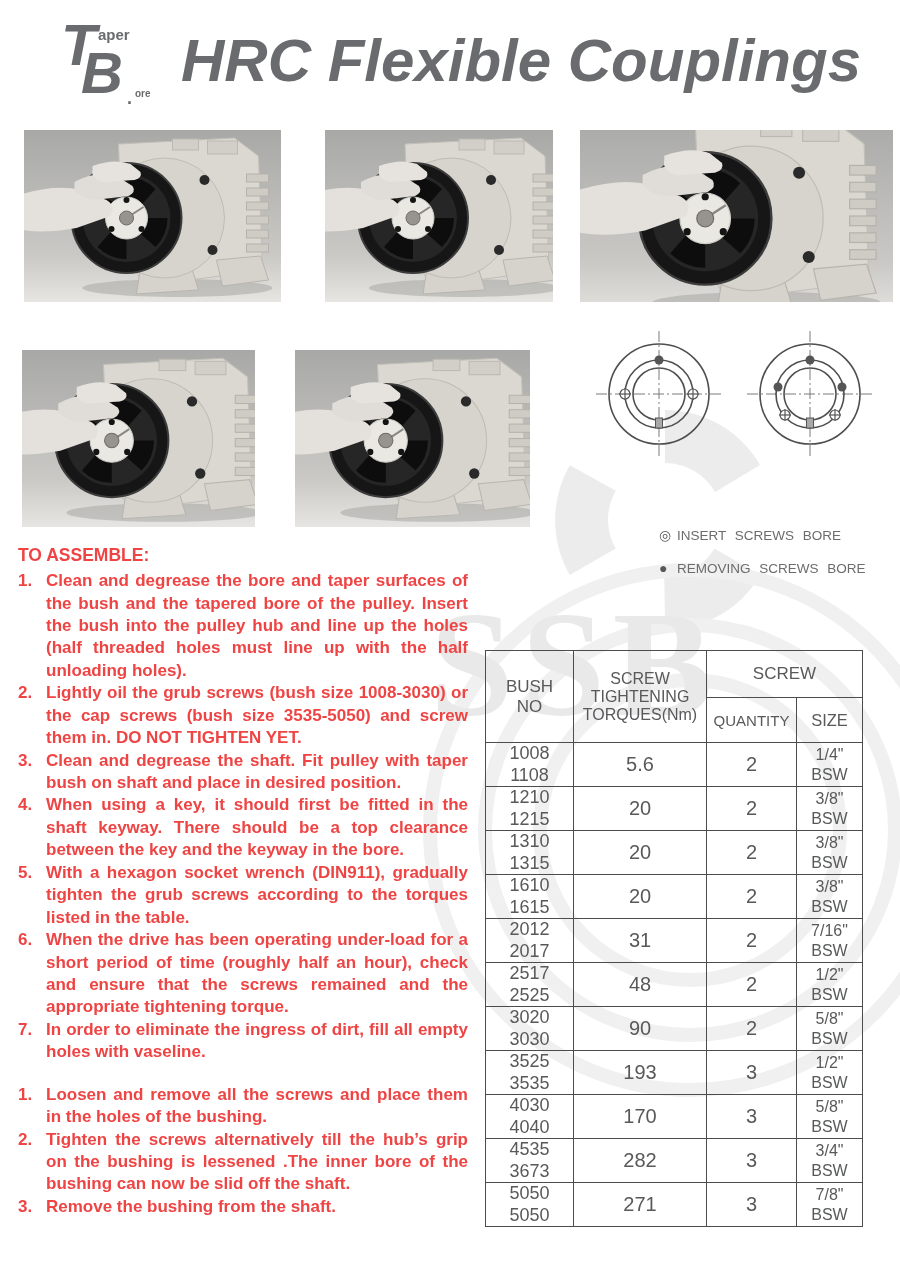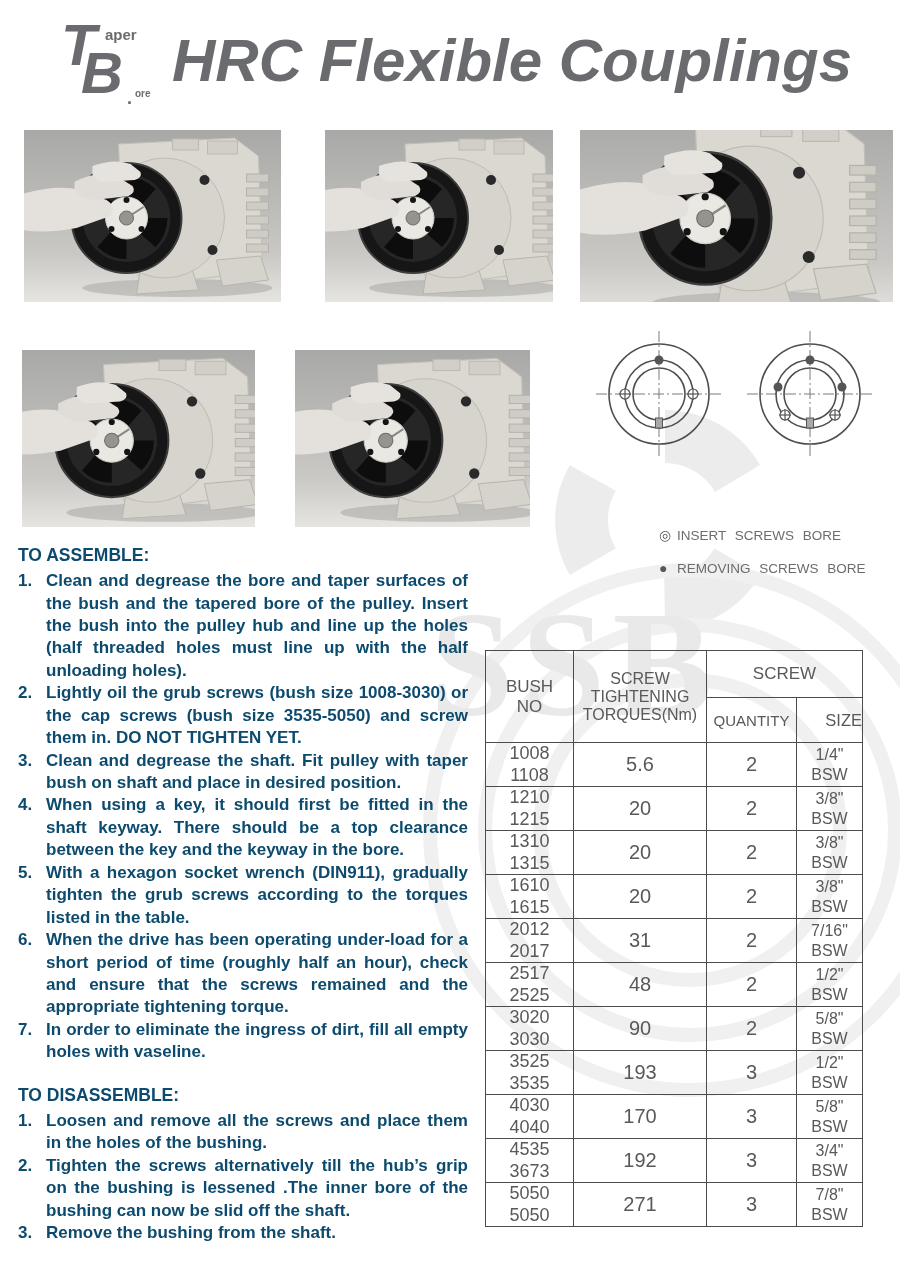--- a/index.html
+++ b/index.html
@@ -3,26 +3,26 @@
 <meta charset="utf-8">
 <style>
   html,body{margin:0;padding:0;}
   body{
     width:900px;height:1272px;position:relative;background:#ffffff;
     font-family:"Liberation Sans",sans-serif;overflow:hidden;
   }
   
   .brand{position:absolute;left:55px;top:14px;width:130px;height:100px;color:#6a6b6e;}
   .brand .bigT{position:absolute;left:6px;top:2px;font-size:58px;font-weight:bold;font-style:italic;line-height:1;}
-  .brand .aper{position:absolute;left:50px;top:12px;font-size:15px;font-weight:bold;}
+  .brand .aper{position:absolute;left:43px;top:12px;font-size:15px;font-weight:bold;}
   .brand .bigB{position:absolute;left:26px;top:30px;font-size:58px;font-weight:bold;font-style:italic;line-height:1;}
   .brand .dot{position:absolute;left:72px;top:74px;font-size:18px;font-weight:bold;}
   .brand .ore{position:absolute;left:80px;top:74px;font-size:10px;font-weight:bold;}
   .page-title{
-    position:absolute;left:172px;top:26px;width:720px;
+    position:absolute;left:181px;top:26px;width:720px;
     font-size:60px;font-weight:bold;font-style:italic;color:#6a6b6e;
     letter-spacing:0px;white-space:nowrap;
   }
   
   .photo{position:absolute;overflow:hidden;background:#bdbcba;z-index:1;}
   .photo svg{display:block;width:100%;height:100%;}
   .p1{left:24px; top:130px;width:257px;height:172px;}
   .p2{left:325px;top:130px;width:228px;height:172px;}
   .p3{left:580px;top:130px;width:313px;height:172px;}
   .p4{left:22px; top:350px;width:233px;height:177px;}
@@ -30,37 +30,37 @@
   
   .diag{position:absolute;width:130px;height:130px;z-index:1;}
   .d1{left:594px;top:329px;}
   .d2{left:745px;top:329px;}
   
   .legend{position:absolute;left:659px;top:527px;z-index:1;color:#6b6c6e;font-size:13.5px;}
   .legend .lrow{display:flex;align-items:center;margin-bottom:17px;word-spacing:5px;white-space:nowrap;}
   .legend .ic{display:inline-block;width:18px;color:#58595b;font-size:14px;word-spacing:0;}
   
   .copy{position:absolute;left:18px;top:544px;width:450px;z-index:1;
-        color:#0c4a6e;font-weight:bold;font-size:17px;line-height:1.32;}
+        color:#ef4444;font-weight:bold;font-size:17px;line-height:1.32;}
   .copy h2{font-size:17.5px;margin:0 0 3px 0;}
   .li{display:flex;}
   .num{width:28px;flex:none;}
   .itxt{flex:1;text-align:justify;}
   .gap{height:20px;}
   
   .tablewrap{position:absolute;left:485px;top:650px;width:377px;z-index:1;color:#58595b;}
   .ttitle{text-align:center;font-size:22px;letter-spacing:.5px;color:#636466;margin:0 0 11px 0;font-weight:normal;}
   table{border-collapse:collapse;table-layout:fixed;width:377px;}
   td{border:1.6px solid #4c4c4e;text-align:center;vertical-align:middle;padding:0;}
   tr.h1 td{height:46px;}
   tr.h2 td{height:44px;}
   td.h{font-size:17px;}
   td.h-torque{font-size:16px;}
   td.h-qty{font-size:15px;}
-  td.h-size{font-size:16.5px;text-align:right;}
+  td.h-size{font-size:16.5px;}
   tr.brow td{height:43px;}
   td.bush{font-size:18px;line-height:1.17;text-align:center;}
   td.torq{font-size:20px;}
   td.qty{font-size:20px;}
   td.size{font-size:16px;line-height:1.2;}
   .preline{white-space:pre-line;}
   
   .watermark{position:absolute;left:360px;top:380px;width:540px;height:760px;z-index:0;pointer-events:none;}
 </style>
 </head>
@@ -247,21 +247,20 @@
       <div class="li">
     <span class="num">6.</span>
     <span class="itxt">When the drive has been operating under-load for a short period of time (roughly half an hour), check and ensure that the screws remained and the appropriate tightening torque.</span>
   </div>
       <div class="li">
     <span class="num">7.</span>
     <span class="itxt">In order to eliminate the ingress of dirt, fill all empty holes with vaseline.</span>
   </div>
     </div>
   <div class="gap"></div>
-  <h2>TO DISASSEMBLE:</h2>
   <div>
       <div class="li">
     <span class="num">1.</span>
     <span class="itxt">Loosen and remove all the screws and place them in the holes of the bushing.</span>
   </div>
       <div class="li">
     <span class="num">2.</span>
     <span class="itxt">Tighten the screws alternatively till the hub’s grip on the bushing is lessened .The inner bore of the bushing can now be slid off the shaft.</span>
   </div>
       <div class="li">
@@ -360,21 +359,21 @@
     <td class="bush preline">4030
 4040</td>
     <td class="torq">170</td>
     <td class="qty">3</td>
     <td class="size preline">5/8"
 BSW</td>
   </tr>
         <tr class="brow">
     <td class="bush preline">4535
 3673</td>
-    <td class="torq">192</td>
+    <td class="torq">282</td>
     <td class="qty">3</td>
     <td class="size preline">3/4"
 BSW</td>
   </tr>
         <tr class="brow">
     <td class="bush preline">5050
 5050</td>
     <td class="torq">271</td>
     <td class="qty">3</td>
     <td class="size preline">7/8"

